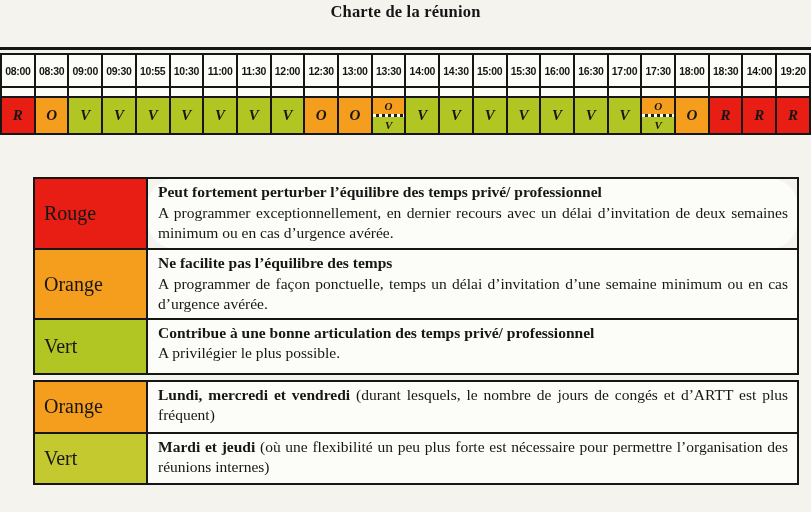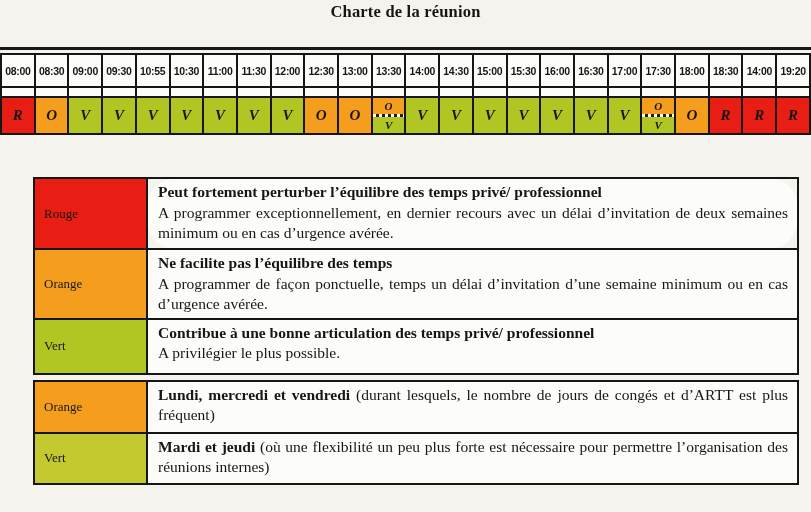--- a/index.html
+++ b/index.html
@@ -80,21 +80,21 @@
   .legend { margin: 42px 12px 0 33px; width: 766px; }
   table.legend-tb {
     width: 100%;
     border-collapse: collapse;
     table-layout: fixed;
   }
   table.legend-tb td { border: 2px solid #161616; vertical-align: middle; }
   td.swatch {
     width: 98px;
     padding: 2px 4px 2px 9px;
-    font-size: 13px;
+    font-size: 20px;
   }
   td.desc {
     background: var(--cellbg, #fcfcf9);
     padding: 3px 9px 4px 10px;
     font-size: 15.5px;
     line-height: 1.3;
     text-align: justify;
   }
   td.desc .heading { font-weight: bold; }
   .legend-gap { height: 5px; }

